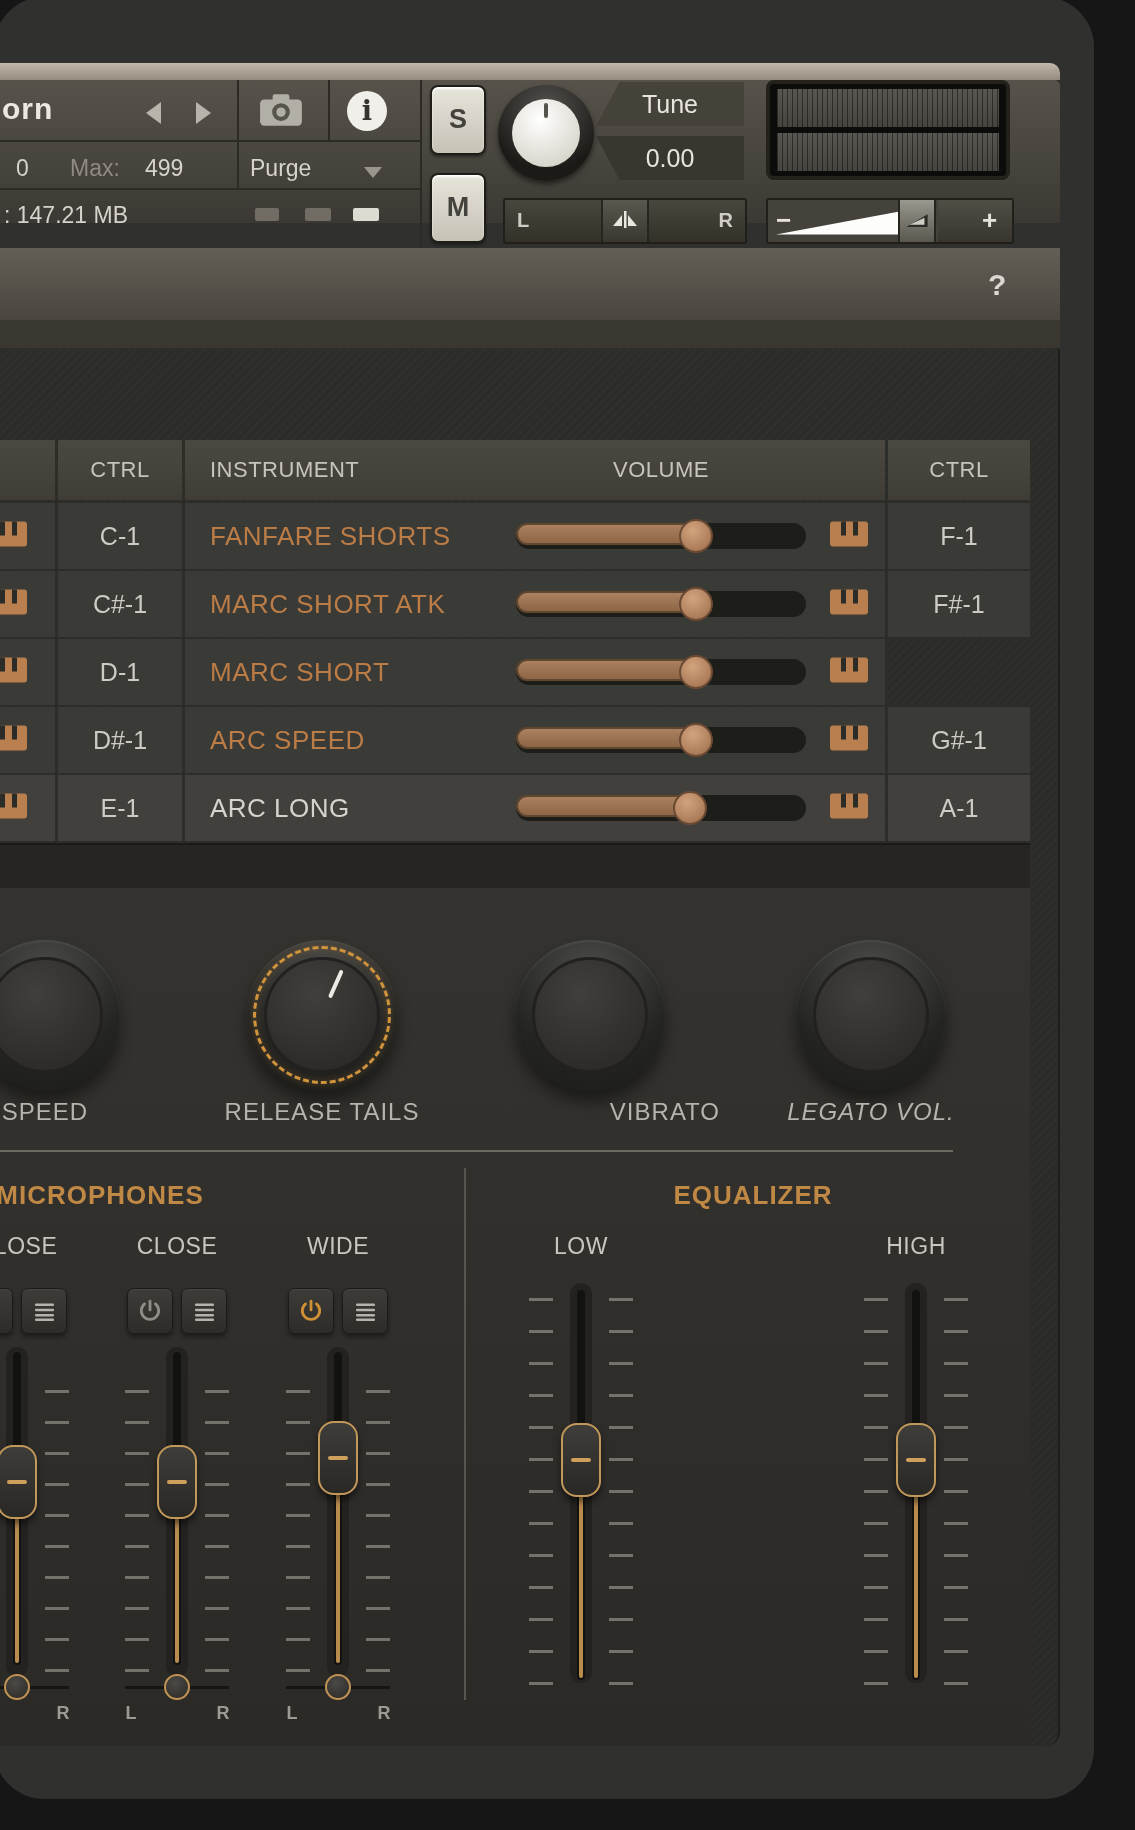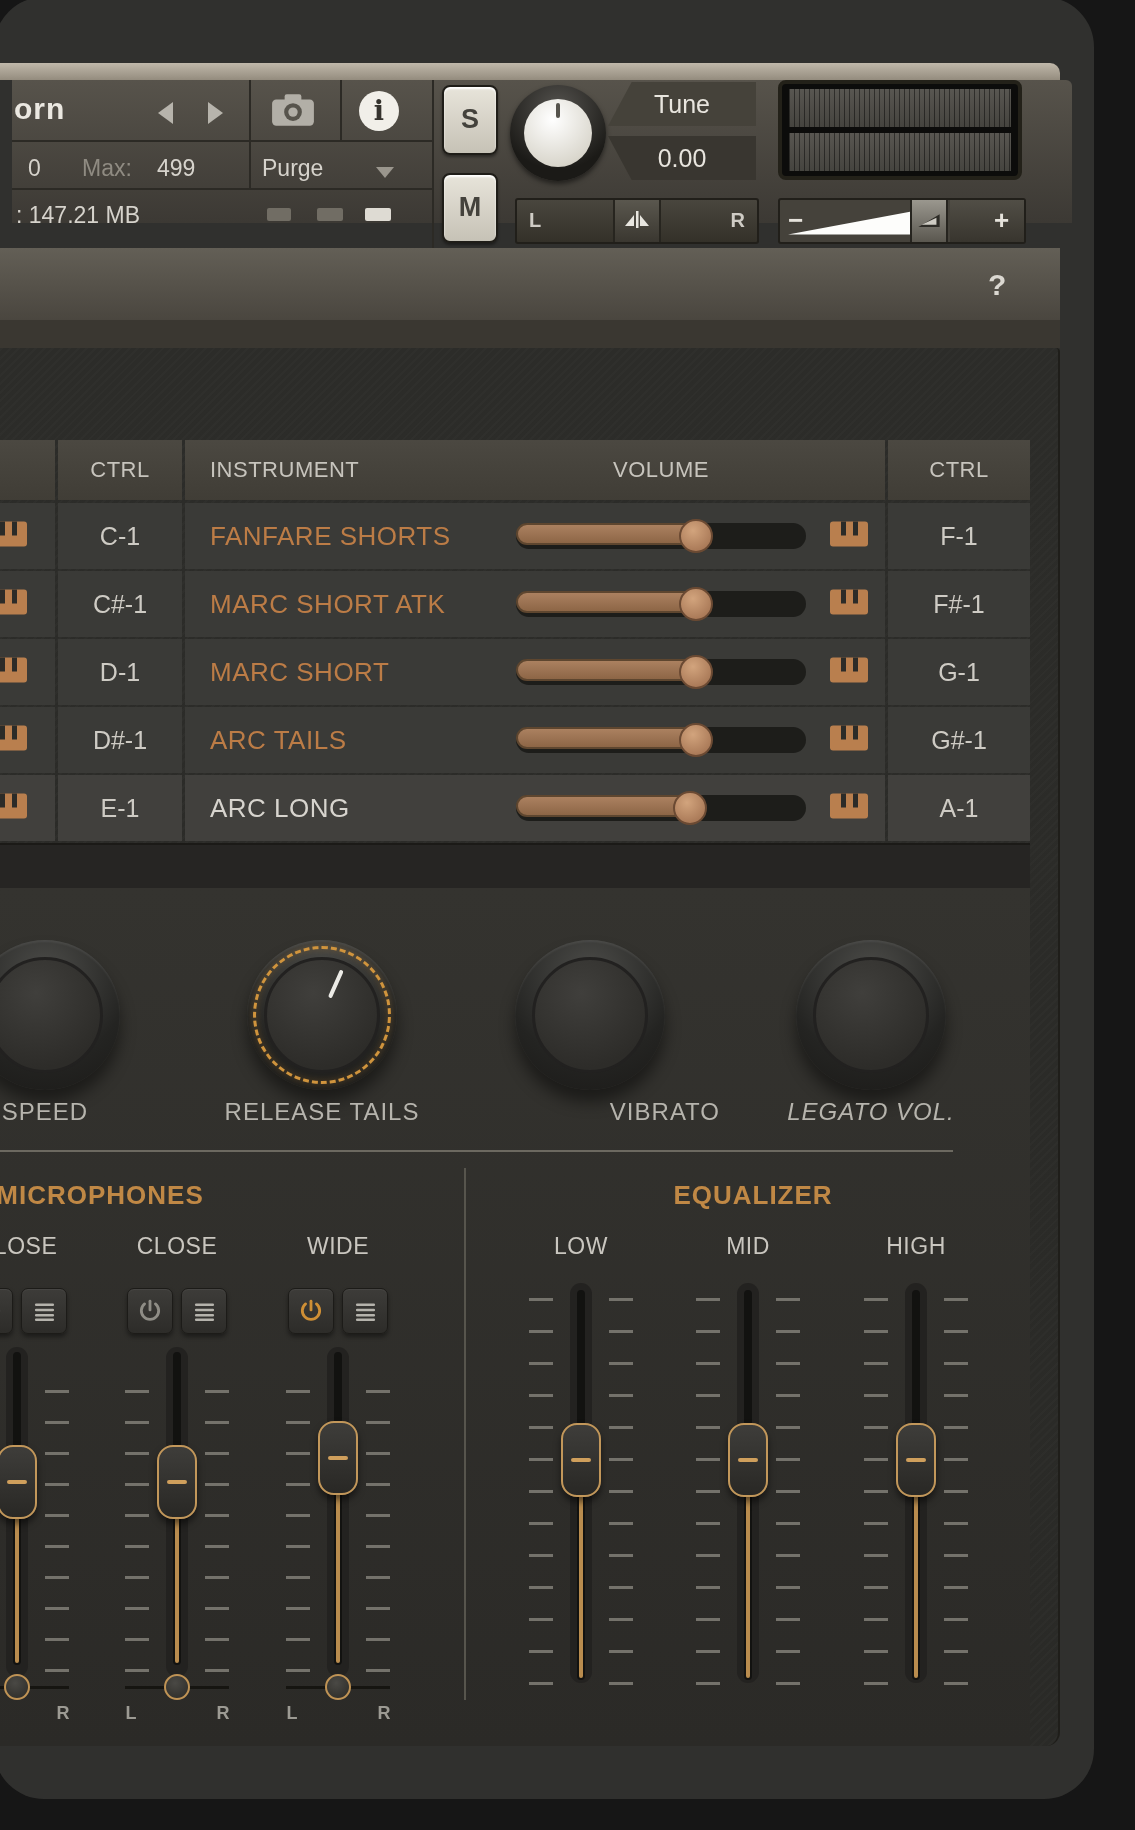--- a/index.html
+++ b/index.html
@@ -5,21 +5,21 @@
   html,body{margin:0;padding:0;background:#161616;width:1135px;height:1830px;overflow:hidden;
     font-family:"Liberation Sans",sans-serif;-webkit-font-smoothing:antialiased;}
   #app{position:relative;width:1135px;height:1830px;overflow:hidden;}
   .abs{position:absolute;}
 
   
   #window{position:absolute;left:-6px;top:-3px;width:1100px;height:1802px;background:#30302e;border-radius:50px;}
 
   
   #topstrip{left:0;top:63px;width:1060px;height:17px;background:linear-gradient(180deg,#c0b8aa,#948c7e);border-radius:0 10px 0 0;}
-  #module{left:12px;top:80px;width:1060px;height:143px;background:linear-gradient(180deg,#57534b,#3c3934);border-radius:0 6px 0 0;}
+  #module{left:0;top:80px;width:1060px;height:143px;background:linear-gradient(180deg,#57534b,#3c3934);border-radius:0 6px 0 0;}
   .mline-h{position:absolute;background:#2c2a25;height:2px;}
   .mline-v{position:absolute;background:#2c2a25;width:2px;}
   #inst-name{left:2px;top:12px;font-size:30px;font-weight:bold;color:#ebe8e1;letter-spacing:1px;}
   .nav-arrow{position:absolute;top:22px;width:0;height:0;border-top:11px solid transparent;border-bottom:11px solid transparent;}
   #nav-prev{left:146px;border-right:15px solid #b7b4ac;}
   #nav-next{left:196px;border-left:15px solid #b7b4ac;}
   #cam{left:258px;top:12px;}
   #info-circ{left:347px;top:11px;width:40px;height:40px;border-radius:50%;background:#f1efe9;
     color:#35332e;font-family:"DejaVu Serif",serif;font-weight:bold;font-size:27px;text-align:center;line-height:40px;}
   .hdr-txt{position:absolute;font-size:23px;color:#d6d3cc;}
@@ -307,38 +307,35 @@
         <div class="vol" style="--pct: 62%;">
             <div class="vol-fill"></div>
             <div class="vol-knob"></div>
           </div>
         <span class="kbd-r"><svg width="40" height="27" viewBox="0 0 40 27">
               <rect x="1" y="1" width="38" height="25" rx="3" fill="#b97f4e"></rect>
               <rect x="12" y="1" width="5" height="14" fill="#2b2b28"></rect>
               <rect x="24" y="1" width="5" height="14" fill="#2b2b28"></rect>
             </svg></span>
       </div>
-      <div class="cell c4">
-          <div class="ctr-txt">G-1</div>
-        </div>
     </div>
 
     <div class="trow">
       <div class="cell c1">
           <span class="kbd-l"><svg width="40" height="27" viewBox="0 0 40 27">
               <rect x="1" y="1" width="38" height="25" rx="3" fill="#b97f4e"></rect>
               <rect x="12" y="1" width="5" height="14" fill="#2b2b28"></rect>
               <rect x="24" y="1" width="5" height="14" fill="#2b2b28"></rect>
             </svg></span>
         </div>
       <div class="cell c2">
           <div class="ctr-txt">D#-1</div>
         </div>
       <div class="cell c3">
-        <div class="inst-name">ARC TAILS</div>
+        <div class="inst-name">ARC SPEED</div>
         <div class="vol" style="--pct: 62%;">
             <div class="vol-fill"></div>
             <div class="vol-knob"></div>
           </div>
         <span class="kbd-r"><svg width="40" height="27" viewBox="0 0 40 27">
               <rect x="1" y="1" width="38" height="25" rx="3" fill="#b97f4e"></rect>
               <rect x="12" y="1" width="5" height="14" fill="#2b2b28"></rect>
               <rect x="24" y="1" width="5" height="14" fill="#2b2b28"></rect>
             </svg></span>
       </div>
@@ -495,33 +492,20 @@
       <div class="trk"></div>
       <div class="gold"></div>
       <div class="fhandle">
           <div class="hline"></div>
         </div>
     </div>
     <div class="ticks eq tl"></div>
     <div class="ticks eq tr"></div>
   </div>
 
-  <div class="col" style="left: 688px; --htop: 133px;">
-    <div class="ch-label">MID</div>
-    <div class="slot eq"></div>
-    <div class="vtrack eq">
-      <div class="trk"></div>
-      <div class="gold"></div>
-      <div class="fhandle">
-          <div class="hline"></div>
-        </div>
-    </div>
-    <div class="ticks eq tl"></div>
-    <div class="ticks eq tr"></div>
-  </div>
 
   <div class="col" style="left: 856px; --htop: 133px;">
     <div class="ch-label">HIGH</div>
     <div class="slot eq"></div>
     <div class="vtrack eq">
       <div class="trk"></div>
       <div class="gold"></div>
       <div class="fhandle">
           <div class="hline"></div>
         </div>

